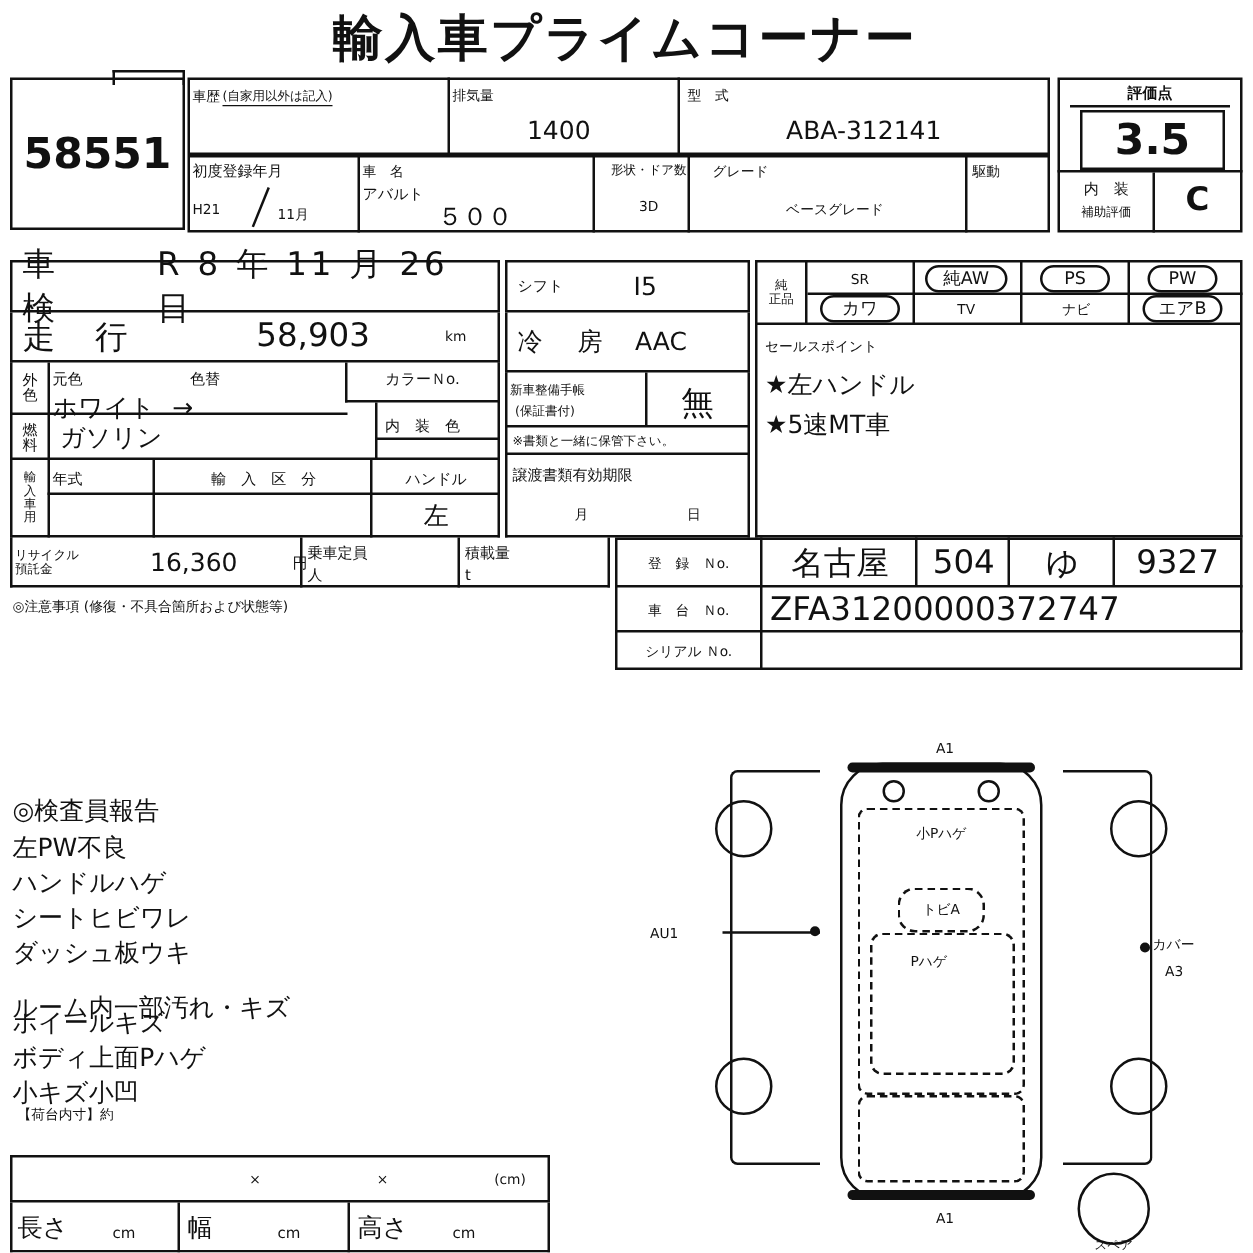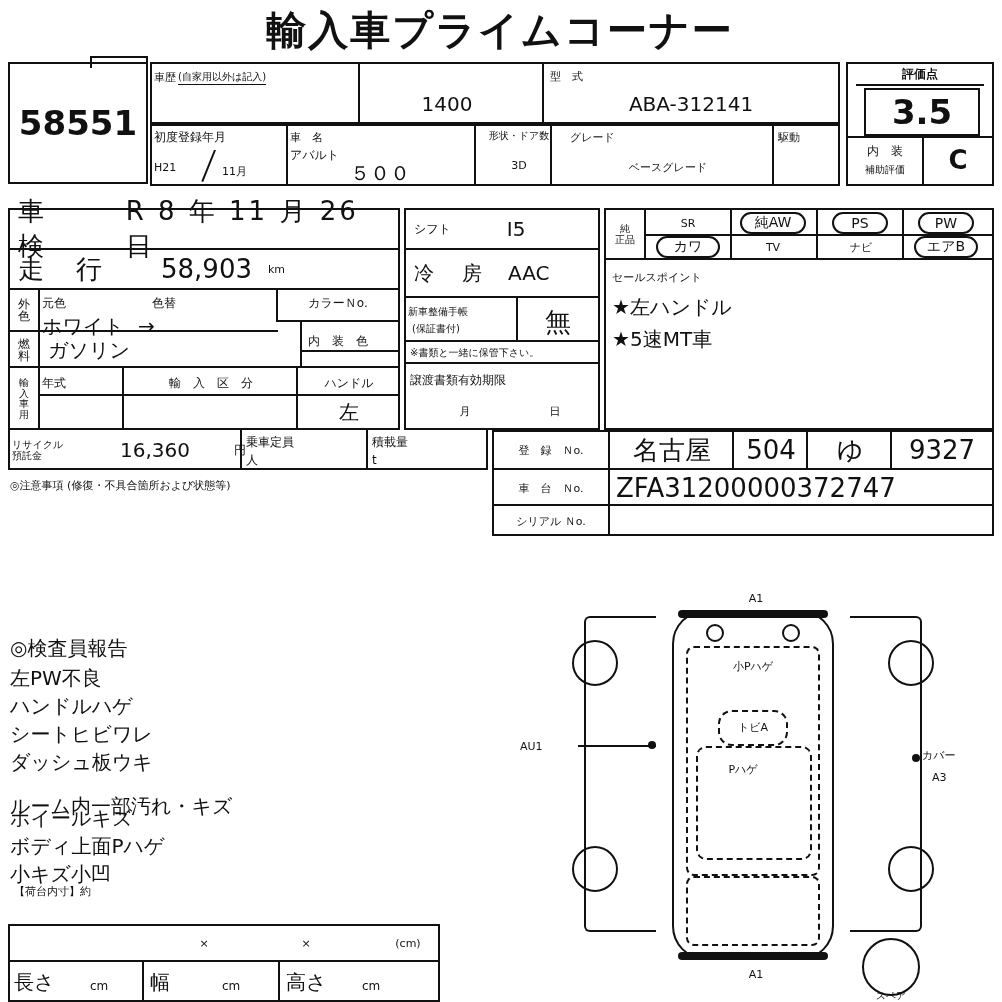--- a/index.html
+++ b/index.html
@@ -52,20 +52,23 @@
   </div>
 
   <div class="abs bx" style="left:90px;top:56px;width:58px;height:12px;border-bottom:none;"></div>
 
   <div class="abs bx" style="left:150px;top:62px;width:690px;height:62px;"></div>
   <div class="abs" style="left:150px;top:62px;width:690px;height:62px;">
     <div class="abs t l" style="left:4px;top:2px;width:200px;height:26px;">
       <span class="lbl">車歴</span>
       <span class="xs" style="margin-left:2px;border-bottom:1px solid #111;">(自家用以外は記入)</span>
     </div>
+    <div class="abs t l" style="left:212px;top:2px;width:170px;height:24px;">
+      <span class="lbl">排気量</span>
+    </div>
     <div class="abs t c" style="left:212px;top:26px;width:170px;height:32px;">
       <span class="mid">1400</span>
     </div>
     <div class="abs t l" style="left:400px;top:2px;width:180px;height:24px;">
       <span class="lbl">型　式</span>
     </div>
     <div class="abs t c" style="left:396px;top:26px;width:290px;height:32px;">
       <span class="mid">ABA-312141</span>
     </div>
   </div>
@@ -144,21 +147,21 @@
   <div class="abs vr" style="left:922px;top:138px;width:2px;height:48px;"></div>
 
   <div class="abs bx" style="left:8px;top:208px;width:392px;height:42px;">
     <div class="t l" style="height:100%;padding-left:8px;">
       <span class="big" style="letter-spacing:4px;">車　検</span>
       <span class="big" style="margin-left:18px;letter-spacing:3px;">R 8 年  11 月  26 日</span>
     </div>
   </div>
 
   <div class="abs bx" style="left:8px;top:250px;width:392px;height:40px;border-top:none;">
-    <div class="t l" style="height:100%;padding-left:8px;">
+    <div class="t l" style="height:100%;padding-left:8px;gap:44px;">
       <span class="big" style="letter-spacing:3px;">走　行</span>
       <span class="big" style="margin-left:56px;">58,903</span>
       <span class="lbl" style="margin-left:16px;">km</span>
     </div>
   </div>
 
   <div class="abs bx" style="left:8px;top:290px;width:392px;height:78px;border-top:none;"></div>
   <div class="abs t c" style="left:10px;top:292px;width:28px;height:36px;">
     <span class="sm" style="line-height:1;">外<br>色</span>
   </div>

